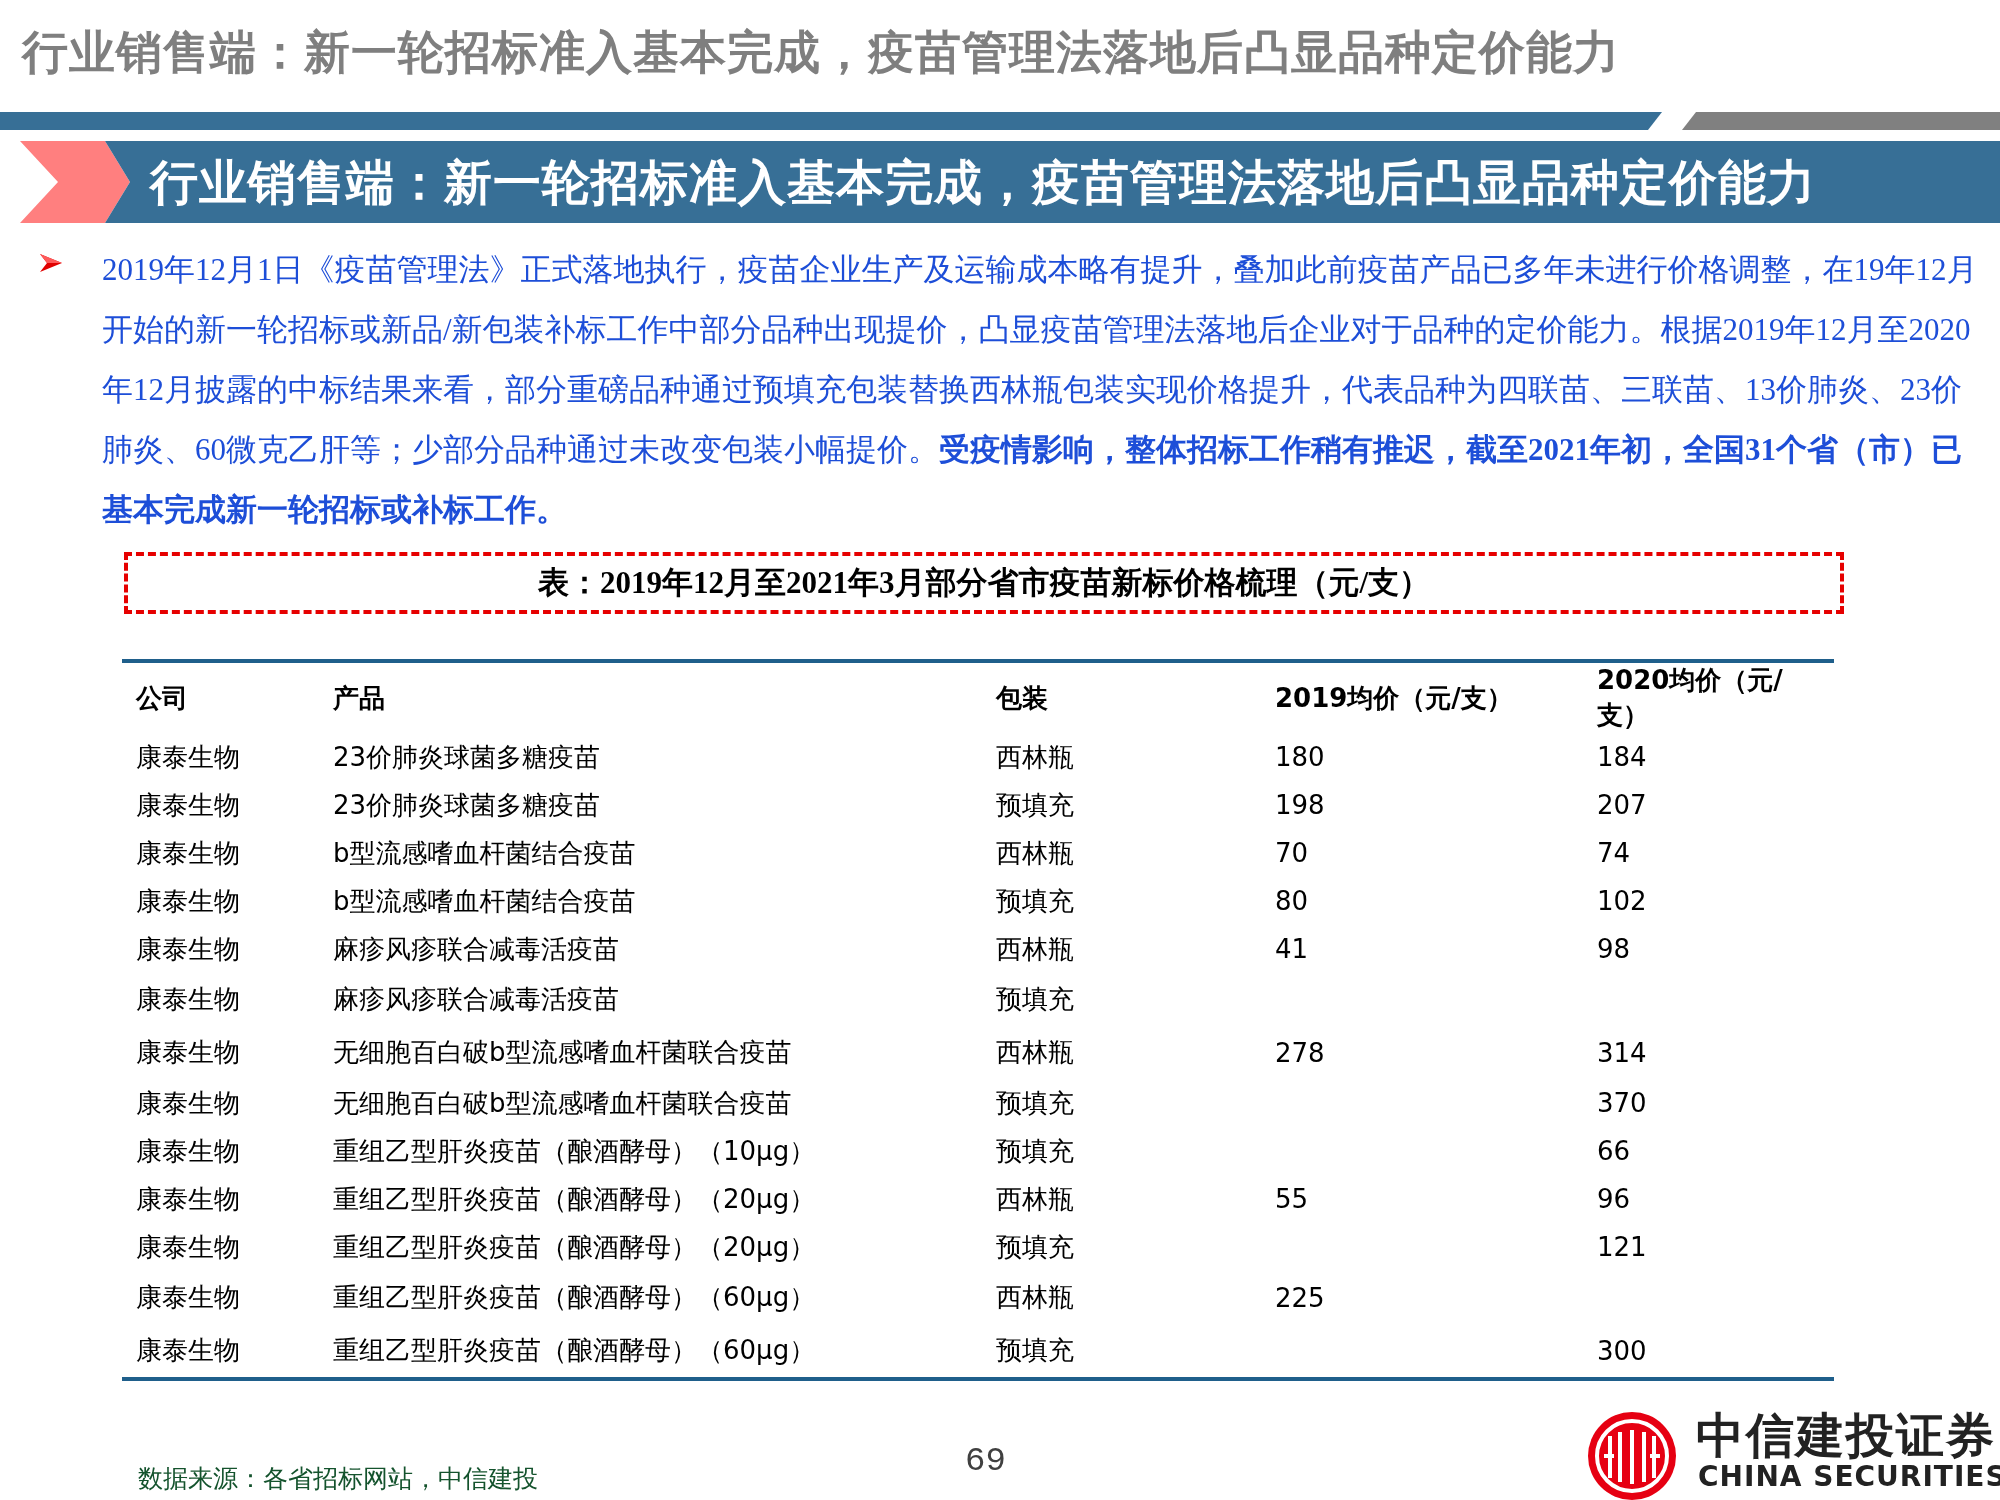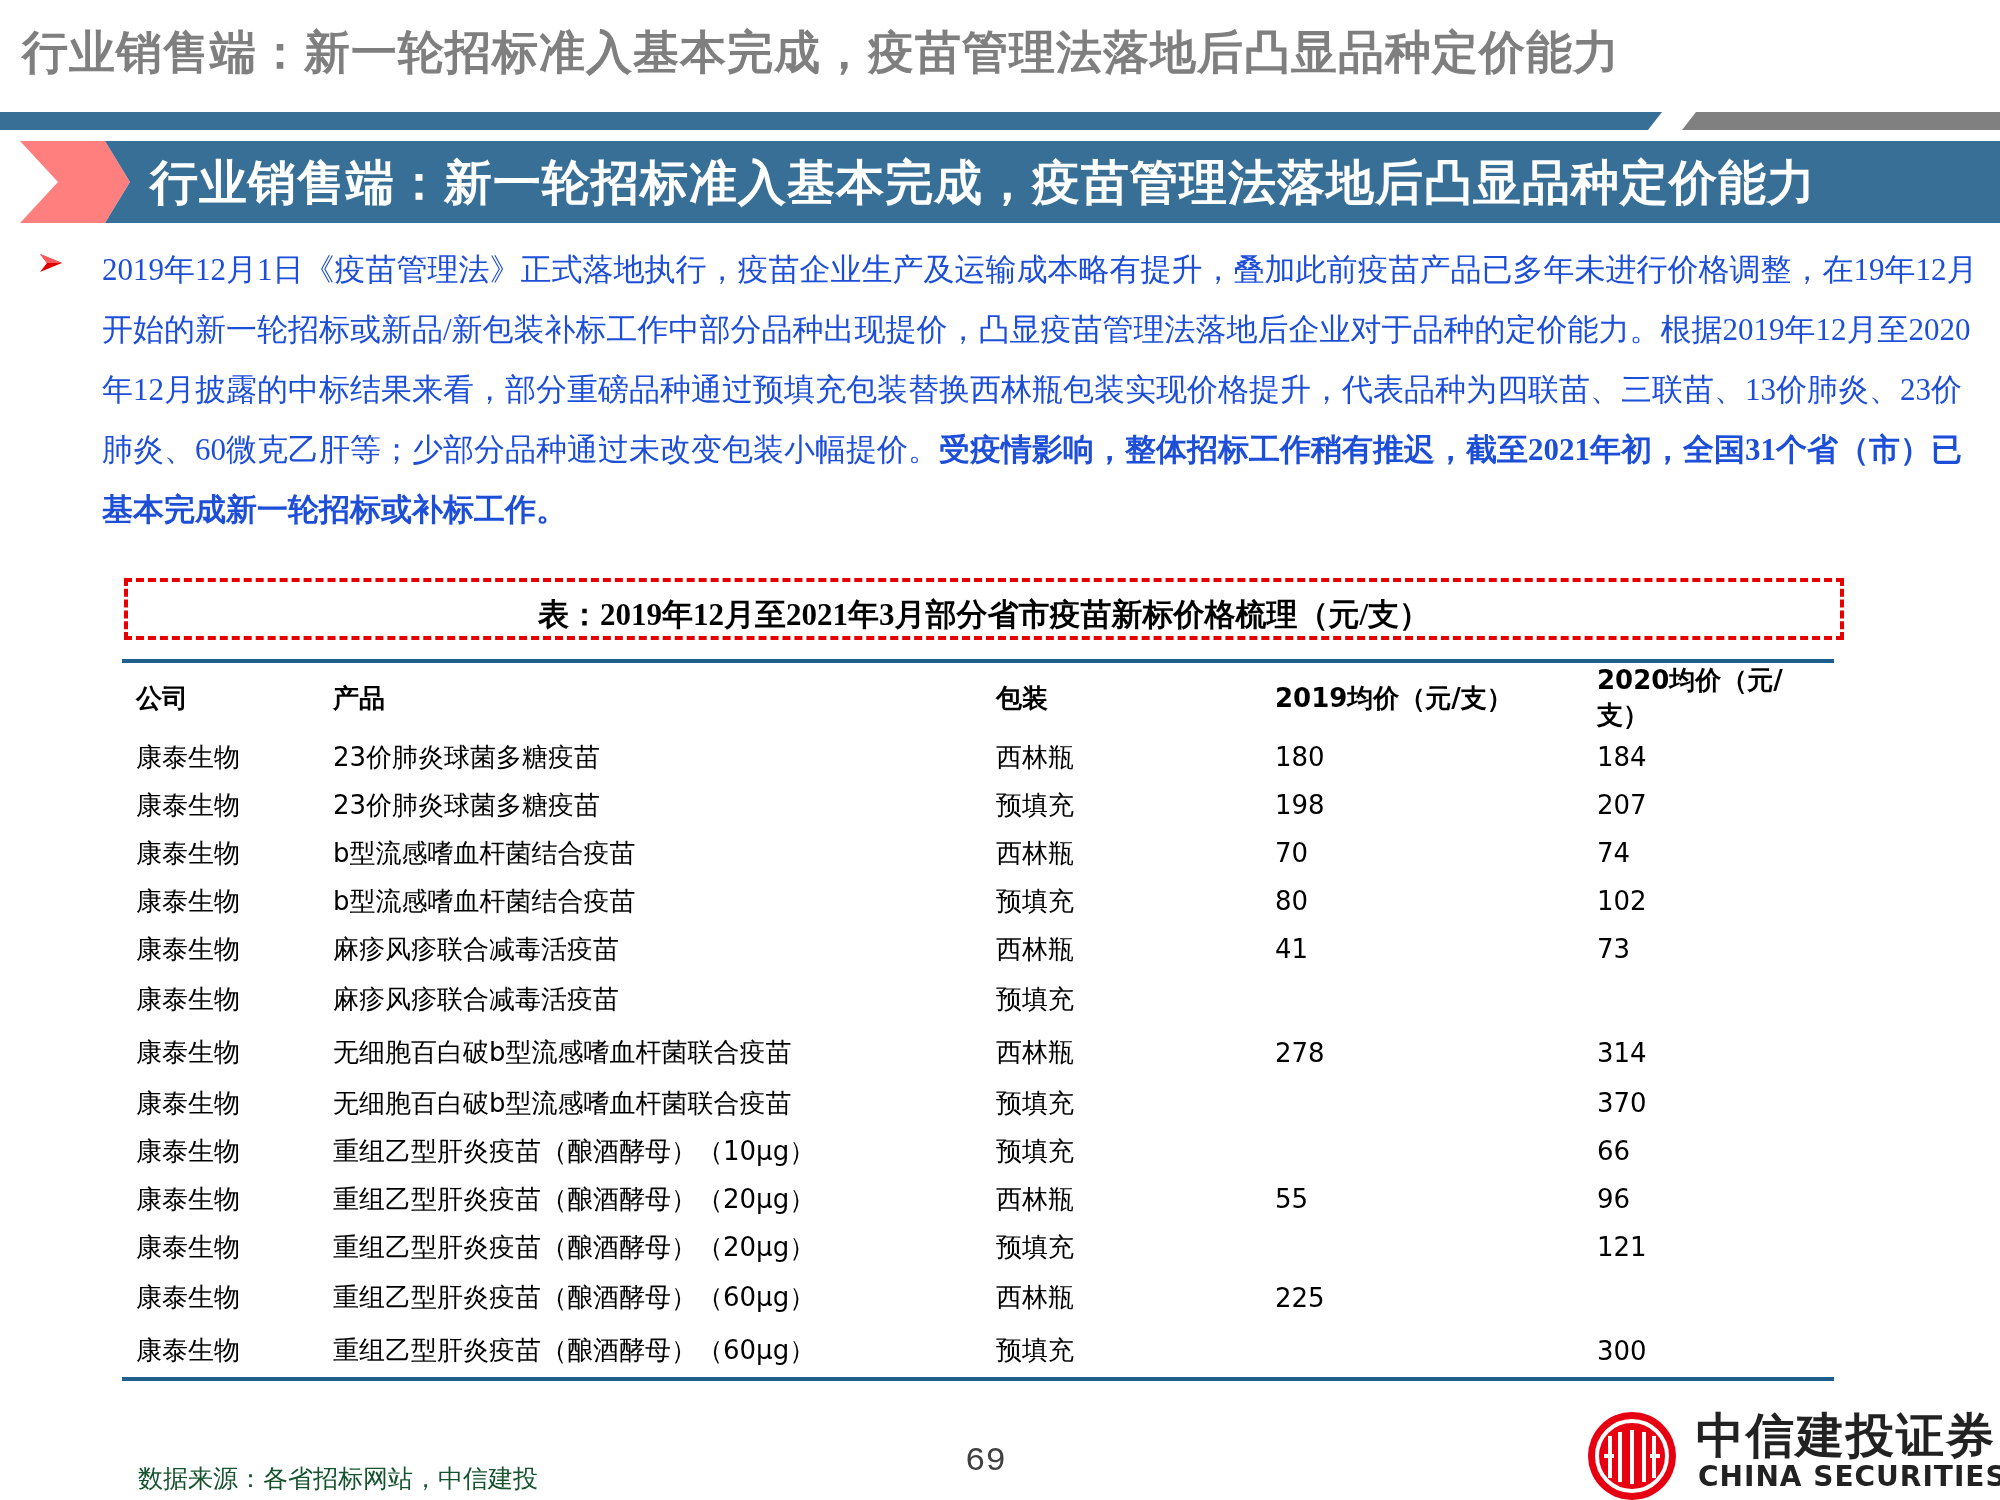--- a/index.html
+++ b/index.html
@@ -47,23 +47,23 @@
   .bullet-icon {
     position: absolute; left: 0; top: 12px; width: 22px; height: 22px;
   }
   .bullet-text {
     position: absolute; left: 62px; top: 0; width: 1890px;
     font-family: "Liberation Serif", "DejaVu Serif", serif;
     font-size: 31px; line-height: 60px; color: #1d4ed8;
   }
   .bullet-text .bold { font-weight: bold; }
   .caption-box {
-    position: absolute; left: 124px; top: 578px; width: 1712px; height: 54px;
+    position: absolute; left: 124px; top: 552px; width: 1712px; height: 54px;
     border: 4px dashed #e60000;
-    display: flex; align-items: flex-end; justify-content: center;
+    display: flex; align-items: center; justify-content: center;
   }
   .caption-text {
     font-family: "Liberation Serif", "DejaVu Serif", serif;
     font-size: 31px; font-weight: bold; color: #000;
   }
   .data-table {
     position: absolute; left: 122px; top: 659px; width: 1712px;
     border-collapse: collapse;
     font-family: "DejaVu Sans", "Liberation Sans", sans-serif;
     font-size: 26px;
@@ -169,21 +169,21 @@
       <td>b型流感嗜血杆菌结合疫苗</td>
       <td>预填充</td>
       <td>80</td>
       <td>102</td>
     </tr>
     <tr>
       <td>康泰生物</td>
       <td>麻疹风疹联合减毒活疫苗</td>
       <td>西林瓶</td>
       <td>41</td>
-      <td>73</td>
+      <td>98</td>
     </tr>
     <tr class="tall">
       <td>康泰生物</td>
       <td>麻疹风疹联合减毒活疫苗</td>
       <td>预填充</td>
       <td></td>
       <td></td>
     </tr>
     <tr class="tall">
       <td>康泰生物</td>

